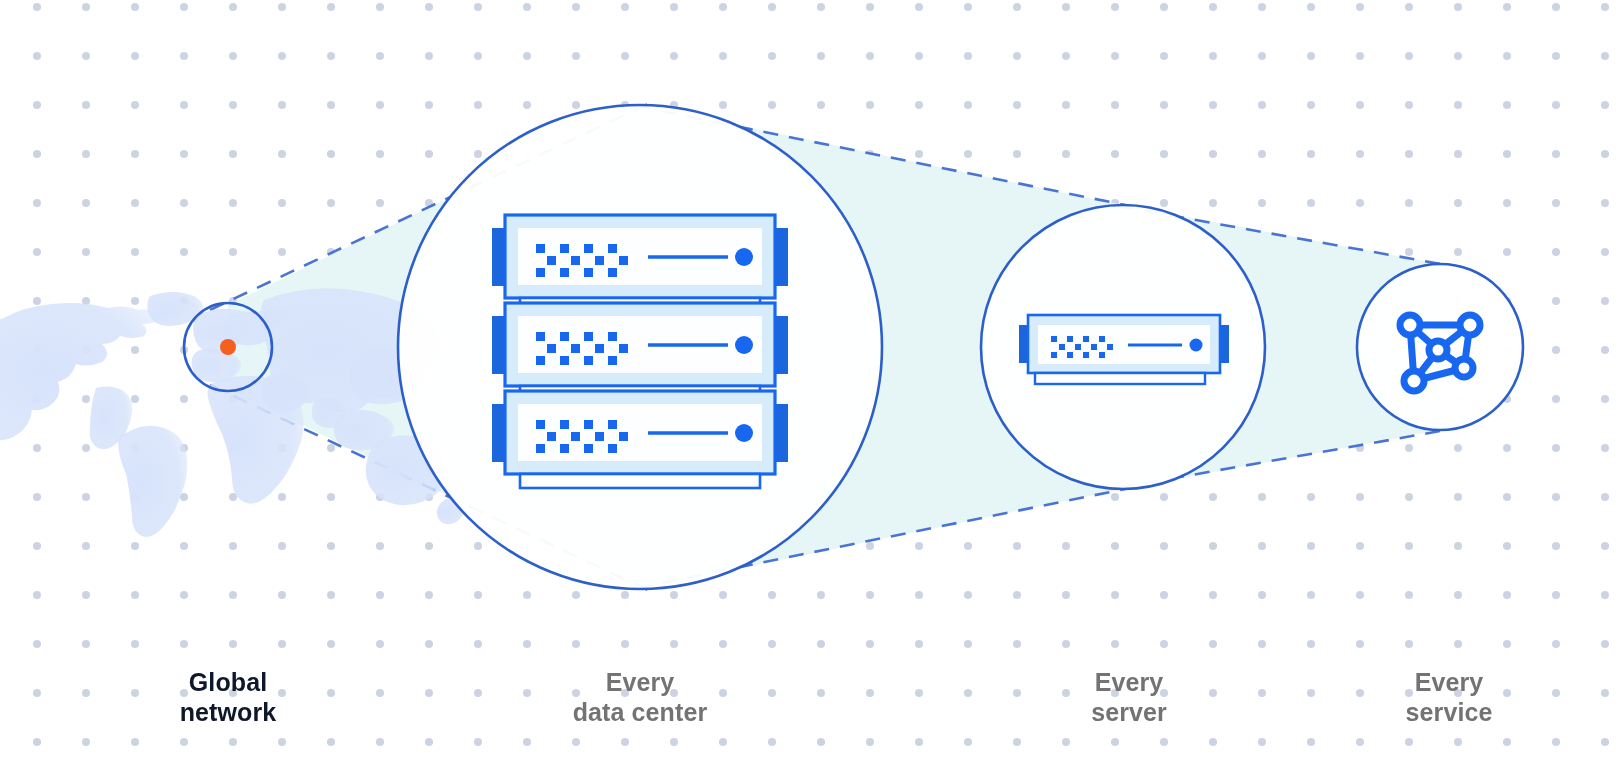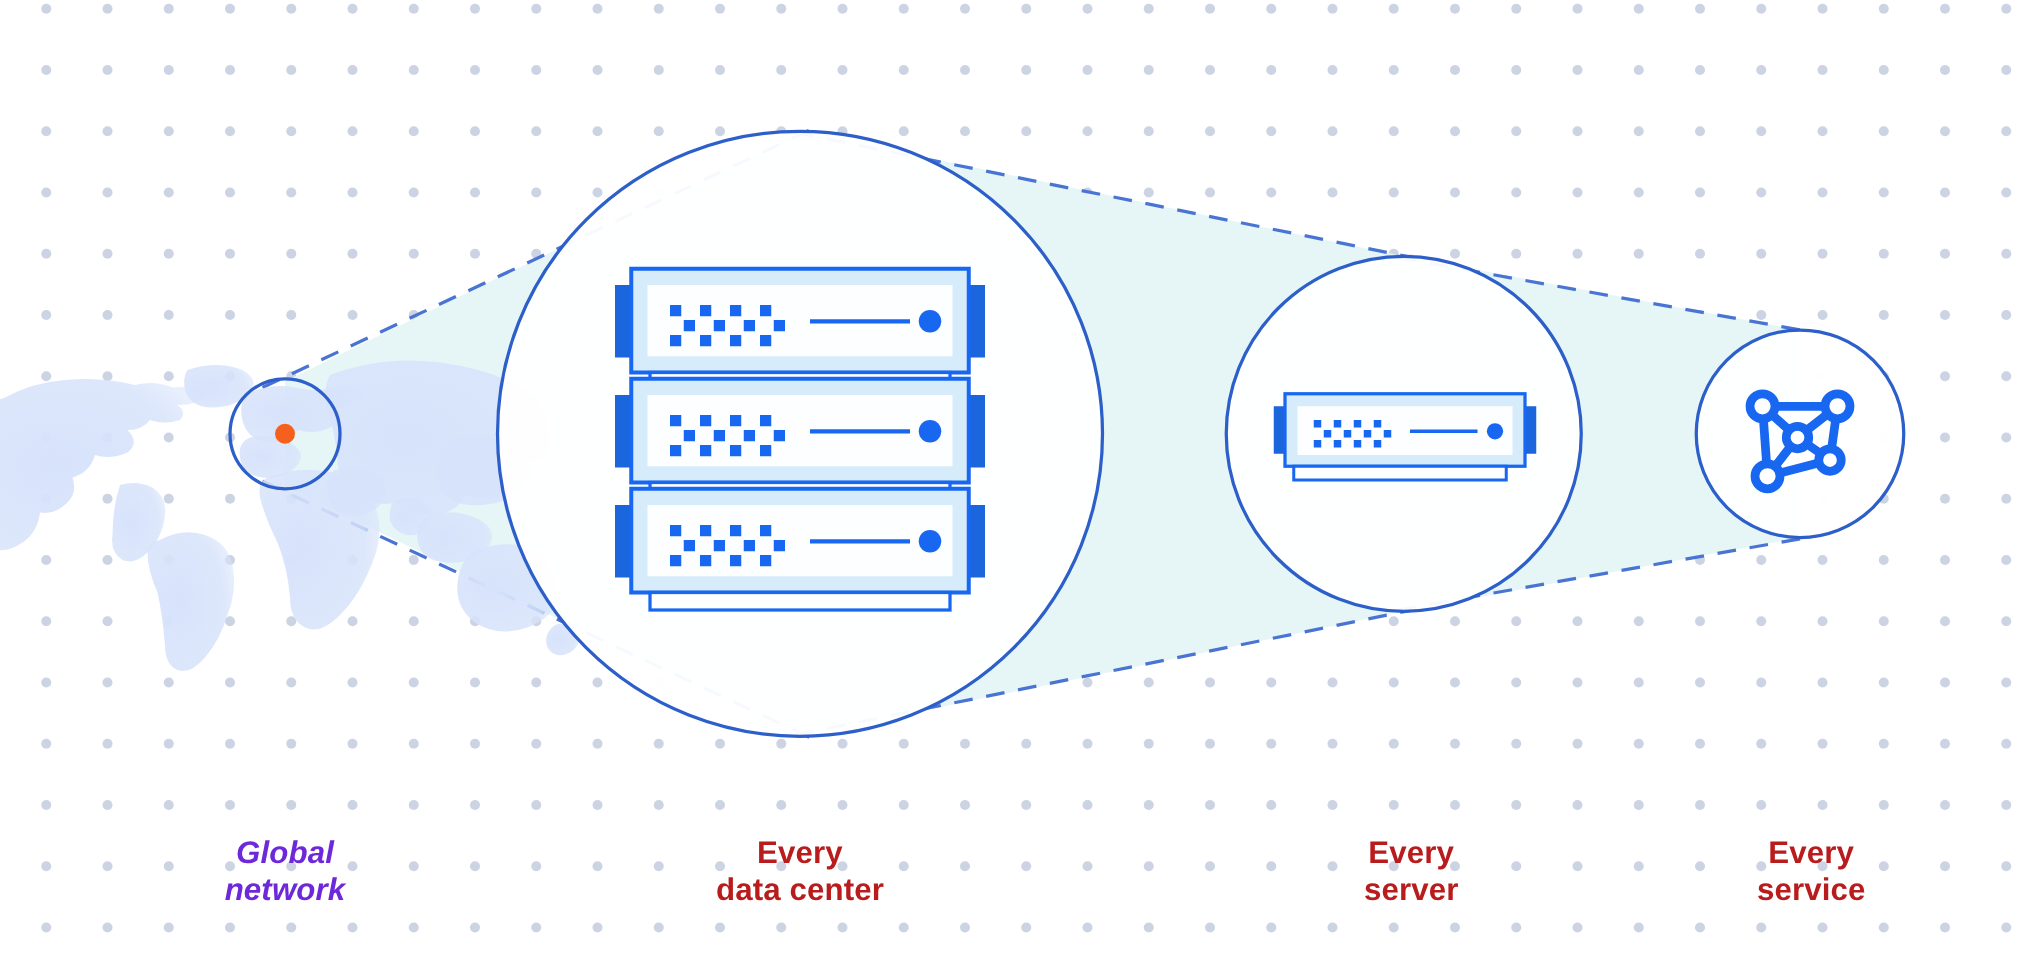--- a/index.html
+++ b/index.html
@@ -28,22 +28,22 @@
     text-align: center;
     font-family: "Liberation Sans", sans-serif;
     font-size: 25px;
     font-weight: 700;
     line-height: 1.18;
     letter-spacing: 0.1px;
     white-space: pre-line;
     transform: translateX(-50%);
     pointer-events: none;
   }
-  .label.dark { color: #b91c1c; }
-  .label.brand { color: #6d28d9; font-style: italic; }
+  .label.dark { color: #737373; }
+  .label.brand { color: #0f172a; }
 </style>
 </head>
 <body>
 
 <div id="stage">
 
   <svg id="scene" viewBox="0 0 1620 782" xmlns="http://www.w3.org/2000/svg">
     <defs>
 
       <clipPath id="frameClip">

